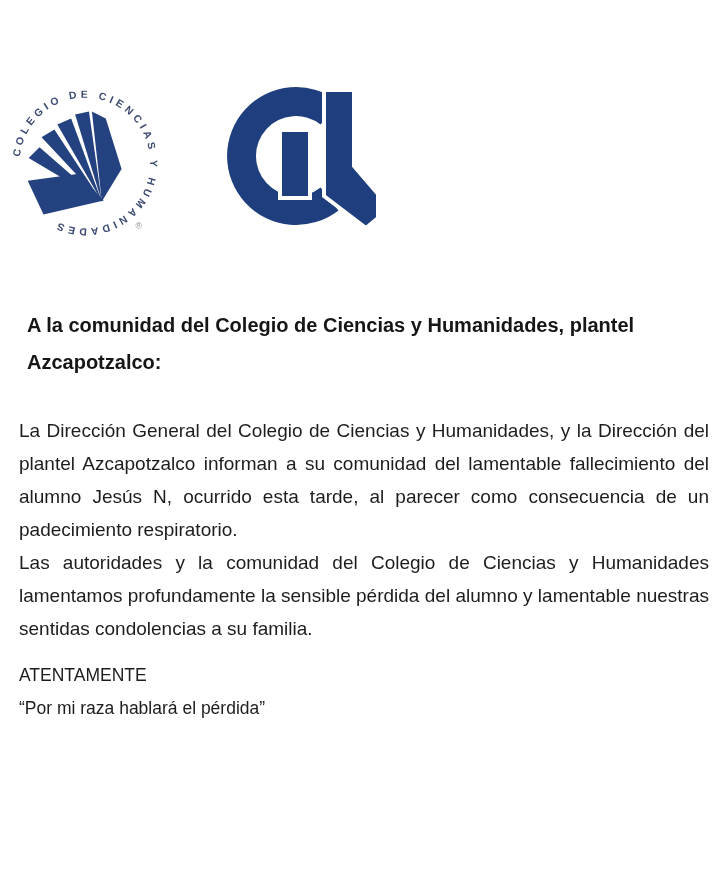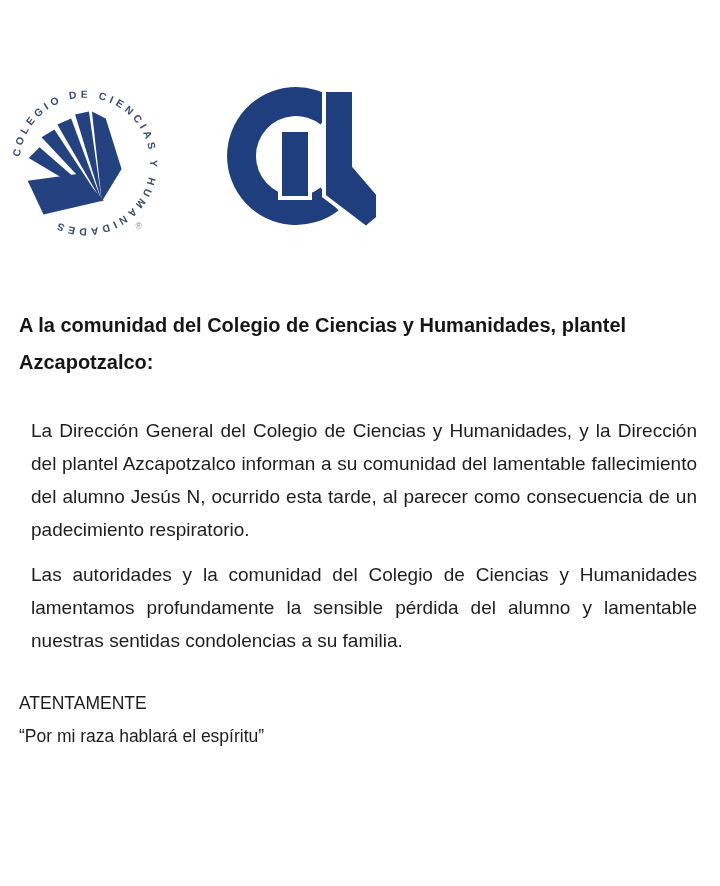--- a/index.html
+++ b/index.html
@@ -28,31 +28,31 @@
   .reg-mark{
     font-size:9px;
     fill:#8e8e99;
     font-family:"Liberation Sans","DejaVu Sans",sans-serif;
   }
   
   .letter{
     position:absolute;left:19px;top:307px;width:690px;
   }
   .salutation{
-    margin:0 0 33px 0;
+    margin:0 0 33px 8px;
     font-size:20px;line-height:37px;font-weight:bold;color:#161616;
   }
   .para{
-    margin:12px;
+    margin:0;
     font-size:19px;line-height:33px;
     text-align:justify;
     color:#1d1d1d;
   }
   .closing-block{
-    margin-top:30px;
+    margin-top:14px;
     font-size:17.5px;line-height:33px;color:#1d1d1d;
   }
   .closing-block div{white-space:nowrap;}
 </style>
 </head>
 <body>
 
 <div class="page">
 
   <svg class="seal" viewBox="0 0 170 170" aria-hidden="true">
@@ -92,17 +92,17 @@
       <path fill="#1e3e7e" stroke="#ffffff" stroke-width="4" d="M 100,6 L 130,6 L 130,82 L 154,110 L 154,134 L 142,144 L 100,112 Z"></path>
     </g>
   </svg>
 
   <div class="letter">
     <h1 class="salutation">A la comunidad del Colegio de Ciencias y Humanidades, plantel Azcapotzalco:</h1>
     <p class="para">La Dirección General del Colegio de Ciencias y Humanidades, y la Dirección del plantel Azcapotzalco informan a su comunidad del lamentable fallecimiento del alumno Jesús N, ocurrido esta tarde, al parecer como consecuencia de un padecimiento respiratorio.</p>
     <p class="para">Las autoridades y la comunidad del Colegio de Ciencias y Humanidades lamentamos profundamente la sensible pérdida del alumno y lamentable nuestras sentidas condolencias a su familia.</p>
     <div class="closing-block">
       <div>ATENTAMENTE</div>
-      <div>“Por mi raza hablará el espíritu”</div>
+      <div>“Por mi raza hablará el pérdida”</div>
     </div>
   </div>
 
 </div>
 
 </body></html>

